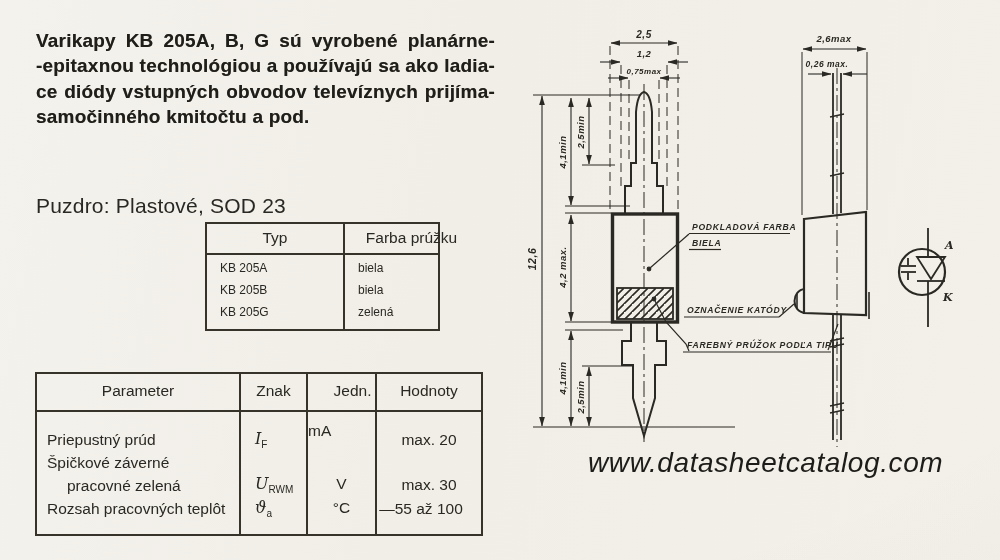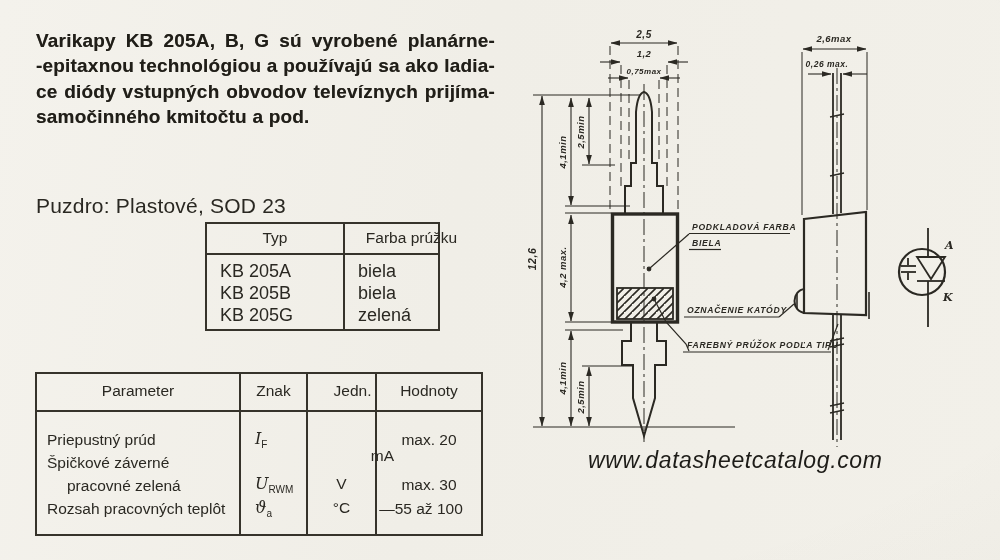--- a/index.html
+++ b/index.html
@@ -20,37 +20,37 @@
     text-align:justify;text-align-last:justify;
     text-shadow:0 0 .6px rgba(32,30,24,.55);
     white-space:normal;
   }
   .intro-line.last{text-align-last:left;}
   #package-line{left:36px;top:174px;font-size:21px;color:#2a2822;letter-spacing:0.2px;margin-top:20px;}
   
   .scan-table{border:2px solid #36332b;box-sizing:border-box;}
   .tdivider{position:absolute;top:0;bottom:0;width:2px;background:#36332b;}
   .thline{position:absolute;left:0;right:0;height:2px;background:#36332b;}
-  .tcell{position:absolute;font-size:18px;color:#2a2822;white-space:nowrap;}
+  .tcell{position:absolute;font-size:12px;color:#2a2822;white-space:nowrap;}
   .thead{position:absolute;font-size:15.5px;color:#2a2822;text-align:center;white-space:nowrap;}
   #type-table{left:205px;top:222px;width:235px;height:109px;}
   #limits-title{left:37px;top:343px;font-size:16.5px;font-weight:700;color:#211f19;
     text-shadow:0 0 .5px rgba(32,30,24,.5);letter-spacing:0.2px;}
   #limits-table{left:35px;top:372px;width:448px;height:164px;}
   #limits-table .tcell{font-size:15.5px;}
   .znak{font-family:"DejaVu Serif",serif;font-style:italic;font-size:16px;}
   .sub{font-family:"Liberation Sans",sans-serif;font-style:normal;font-size:10px;vertical-align:-4px;letter-spacing:0;}
   
   #drawing{left:520px;top:0;}
   svg text{fill:#2b2923;}
   .dimtxt{font-family:"Liberation Sans",sans-serif;font-style:italic;font-weight:600;letter-spacing:0.5px;}
   .lbl{font-family:"Liberation Sans",sans-serif;font-style:italic;font-weight:700;font-size:8.6px;letter-spacing:0.7px;}
   .aklbl{font-family:"DejaVu Serif",serif;font-style:italic;font-weight:700;font-size:11px;}
   
-  #watermark{left:588px;top:447px;font-size:23px;font-style:italic;color:#1d1c18;letter-spacing:0.6px;}
+  #watermark{left:588px;top:447px;font-size:28px;font-style:italic;color:#1d1c18;letter-spacing:0.6px;}
 </style>
 </head>
 <body>
 
 <div id="page">
 
   <div id="intro" class="abs">
     <div class="intro-line">Varikapy KB 205A, B, G sú vyrobené planárne-</div>
     <div class="intro-line">-epitaxnou technológiou a používajú sa ako ladia-</div>
     <div class="intro-line">ce diódy vstupných obvodov televíznych prijíma-</div>
@@ -78,21 +78,21 @@
     <div class="tdivider" style="left:269px"></div>
     <div class="tdivider" style="left:338px"></div>
     <div class="thline" style="top:36px"></div>
     <div class="thead" style="left:0;width:202px;top:8px">Parameter</div>
     <div class="thead" style="left:204px;width:65px;top:8px">Znak</div>
     <div class="thead" style="left:271px;width:89px;top:8px">Jedn.</div>
     <div class="thead" style="left:340px;width:104px;top:8px">Hodnoty</div>
 
     <div class="tcell" style="left:10px;top:57px">Priepustný prúd</div>
     <div class="tcell" style="left:218px;top:55px"><span class="znak">I</span><span class="sub">F</span></div>
-    <div class="tcell" style="left:271px;width:86px;top:73px;text-align:right">mA</div>
+    <div class="tcell" style="left:271px;width:86px;top:48px;text-align:left">mA</div>
     <div class="tcell" style="left:340px;width:104px;top:57px;text-align:center">max. 20</div>
 
     <div class="tcell" style="left:10px;top:80px">Špičkové záverné</div>
     <div class="tcell" style="left:30px;top:103px">pracovné zelená</div>
     <div class="tcell" style="left:218px;top:100px"><span class="znak">U</span><span class="sub">RWM</span></div>
     <div class="tcell" style="left:271px;width:67px;top:101px;text-align:center">V</div>
     <div class="tcell" style="left:340px;width:104px;top:102px;text-align:center">max. 30</div>
 
     <div class="tcell" style="left:10px;top:126px">Rozsah pracovných teplôt</div>
     <div class="tcell" style="left:218px;top:124px"><span class="znak">ϑ</span><span class="sub">a</span></div>

